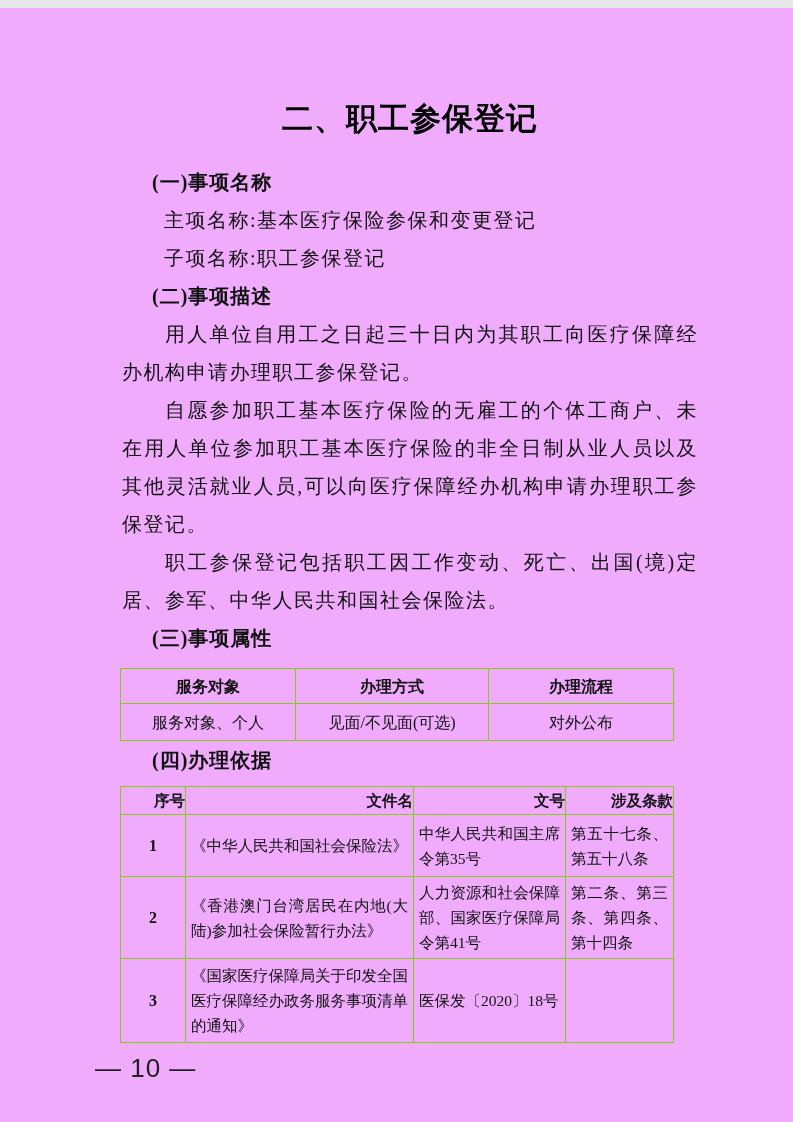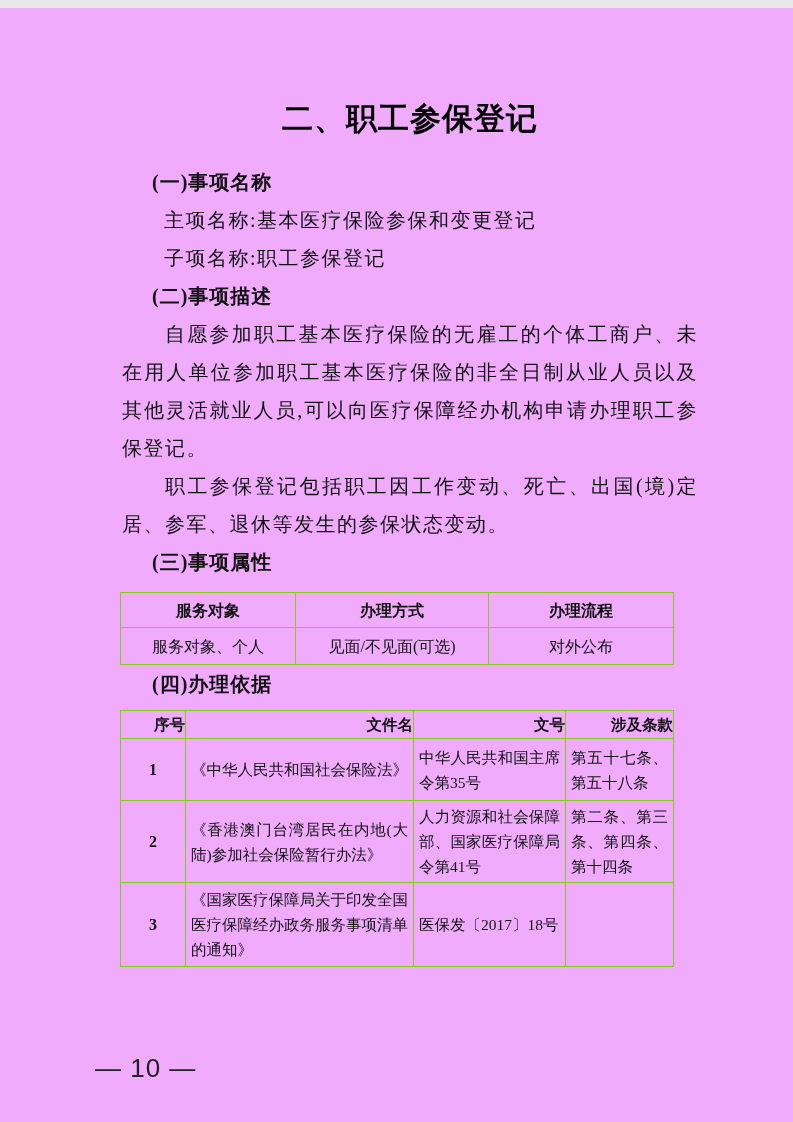--- a/index.html
+++ b/index.html
@@ -108,22 +108,23 @@
 
   <h1 class="doc-title">二、职工参保登记</h1>
 
   <div class="content">
 
     <p class="sec-heading">(一)事项名称</p>
     <p class="name-line">主项名称:基本医疗保险参保和变更登记</p>
     <p class="name-line">子项名称:职工参保登记</p>
 
     <p class="sec-heading">(二)事项描述</p>
+    <p class="body-para">用人单位自用工之日起三十日内为其职工向医疗保障经办机构申请办理职工参保登记。</p>
     <p class="body-para">自愿参加职工基本医疗保险的无雇工的个体工商户、未在用人单位参加职工基本医疗保险的非全日制从业人员以及其他灵活就业人员,可以向医疗保障经办机构申请办理职工参保登记。</p>
-    <p class="body-para">职工参保登记包括职工因工作变动、死亡、出国(境)定居、参军、退休等发生的参保状态变动。</p>
+    <p class="body-para">职工参保登记包括职工因工作变动、死亡、出国(境)定居、参军、中华人民共和国社会保险法。</p>
 
     <p class="sec-heading">(三)事项属性</p>
 
     <table class="attr-table">
       <tbody>
           <tr class="hdr">
         <td class="c1">服务对象</td>
         <td class="c2">办理方式</td>
         <td class="c3">办理流程</td>
       </tr>
@@ -153,21 +154,21 @@
       </tr>
       <tr class="r2">
         <td class="c1 num">2</td>
         <td class="c2 txt">《香港澳门台湾居民在内地(大陆)参加社会保险暂行办法》</td>
         <td class="c3 txt">人力资源和社会保障部、国家医疗保障局令第41号</td>
         <td class="c4 txt">第二条、第三条、第四条、第十四条</td>
       </tr>
       <tr class="r3">
         <td class="c1 num">3</td>
         <td class="c2 txt">《国家医疗保障局关于印发全国医疗保障经办政务服务事项清单的通知》</td>
-        <td class="c3 txt">医保发〔2017〕18号</td>
+        <td class="c3 txt">医保发〔2020〕18号</td>
         <td class="c4 txt"></td>
       </tr>
     </tbody>
       </table>
 
   </div>
 
   <div class="page-footer">— 10 —</div>
 
 </div>

